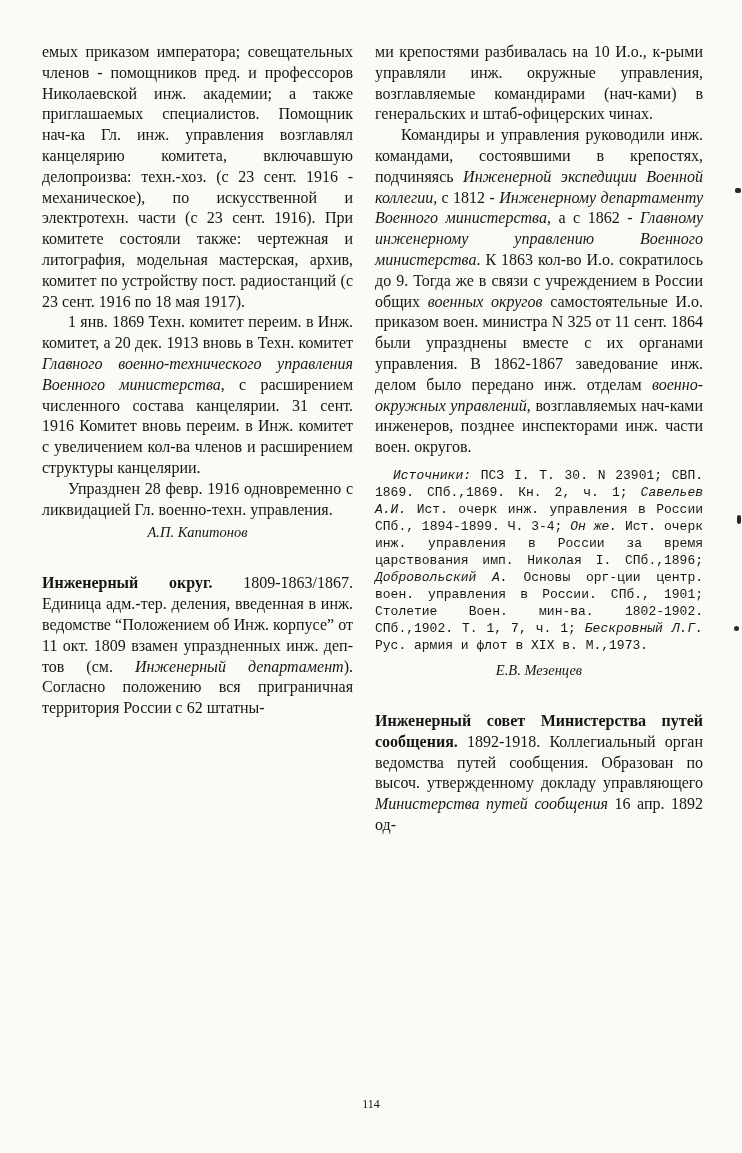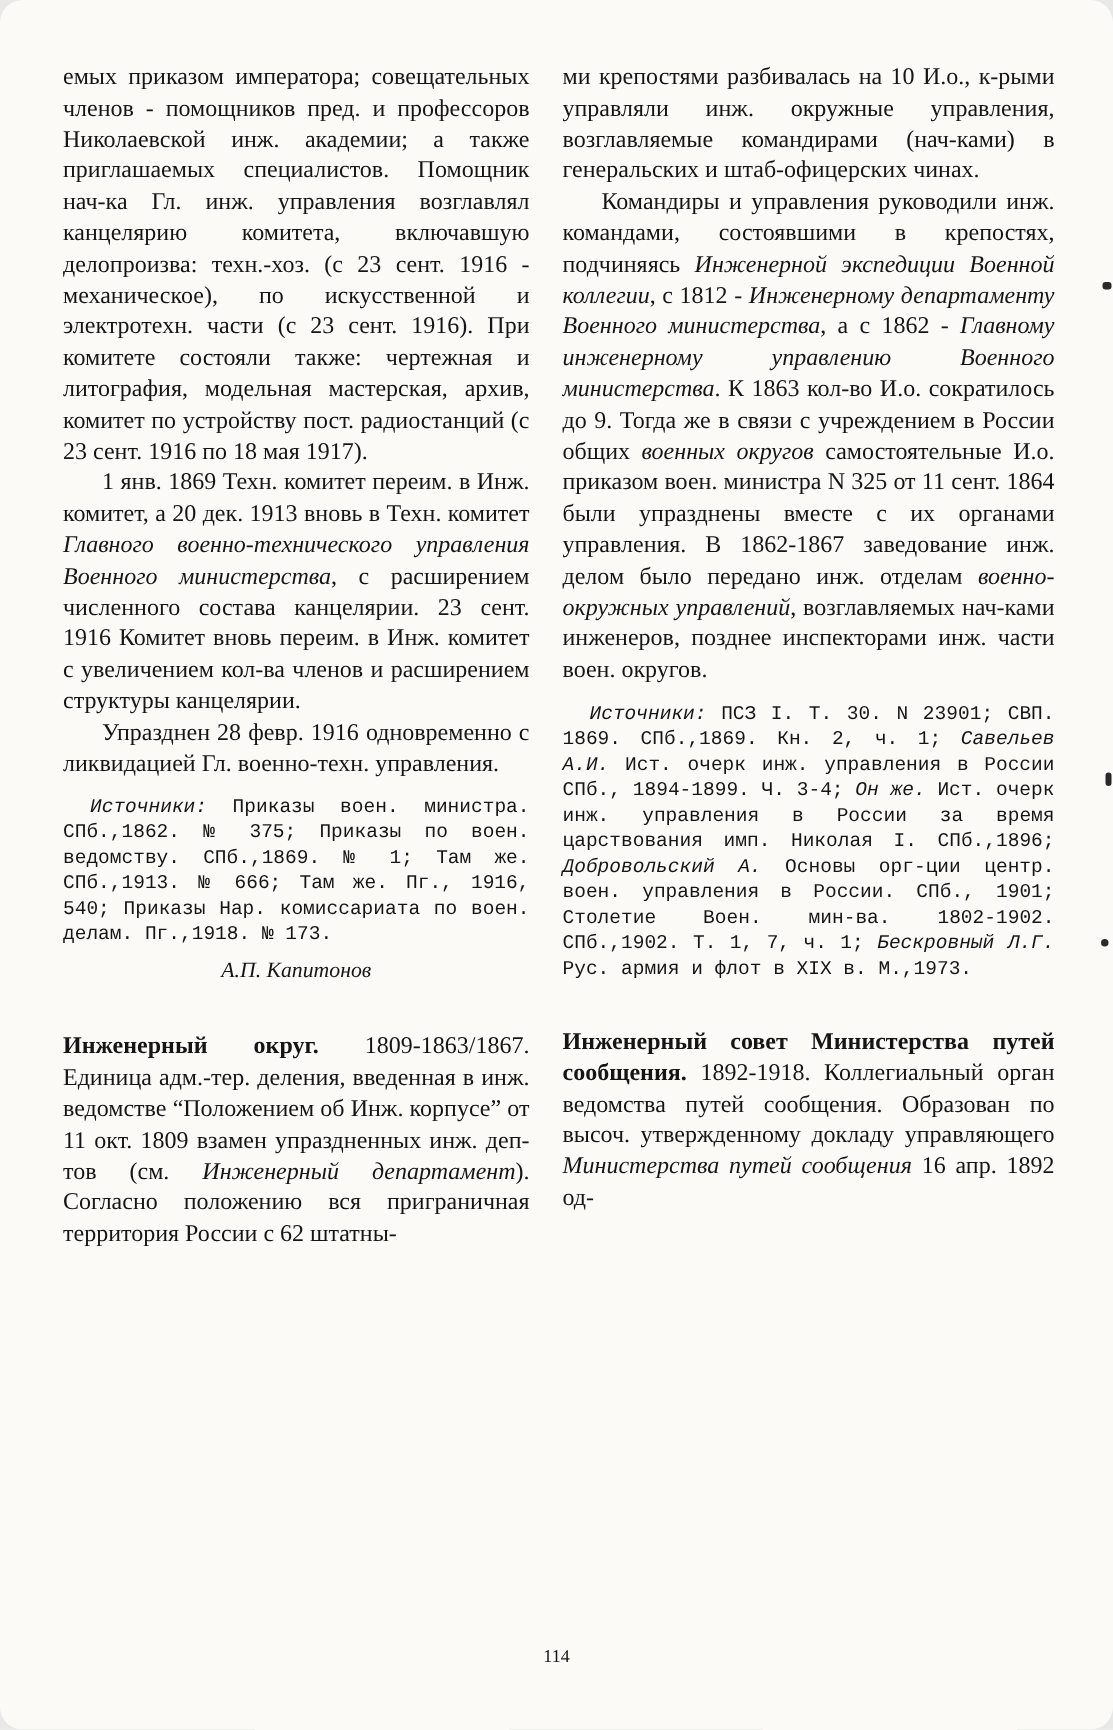--- a/index.html
+++ b/index.html
@@ -9,21 +9,20 @@
   }
   .page {
     position: relative;
     width: 742px;
     height: 1153px;
     margin: 0 auto;
     background: #fbfaf7;
     color: #151515;
     font-family: "Liberation Serif", "DejaVu Serif", serif;
     overflow: hidden;
-    border-radius: 15px;
   }
   .col {
     position: absolute;
     top: 42px;
     text-align: justify;
     font-size: 16px;
     line-height: 20.8px;
     hyphens: auto;
     -webkit-hyphens: auto;
   }
@@ -68,30 +67,30 @@
   .artifact-1 { left: 735px; top: 188px; width: 6px; height: 5px; border-radius: 2px; }
   .artifact-2 { left: 734px; top: 626px; width: 5px; height: 5px; border-radius: 50%; }
   .artifact-3 { left: 737px; top: 515px; width: 4px; height: 9px; border-radius: 2px; }
 </style>
 </head>
 <body>
 
 <div class="page">
   <div class="col col-left">
       <p class="block p-cont"><span>емых приказом императора; совещательных членов - помощников пред. и профессоров Николаевской инж. академии; а также приглашаемых специалистов. Помощник нач-ка Гл. инж. управления возглавлял канцелярию комитета, включавшую делопроизва: техн.-хоз. (с 23 сент. 1916 - механическое), по искусственной и электротехн. части (с 23 сент. 1916). При комитете состояли также: чертежная и литография, модельная мастерская, архив, комитет по устройству пост. радиостанций (с 23 сент. 1916 по 18 мая 1917).</span></p>
-      <p class="block p"><span>1 янв. 1869 Техн. комитет переим. в Инж. комитет, а 20 дек. 1913 вновь в Техн. комитет </span><span class="italic">Главного военно-технического управления Военного министерства</span><span>, с расширением численного состава канцелярии. 23 сент. 1916 Комитет вновь переим. в Инж. комитет с увеличением кол-ва членов и расширением структуры канцелярии.</span></p>
+      <p class="block p"><span>1 янв. 1869 Техн. комитет переим. в Инж. комитет, а 20 дек. 1913 вновь в Техн. комитет </span><span class="italic">Главного военно-технического управления Военного министерства</span><span>, с расширением численного состава канцелярии. 31 сент. 1916 Комитет вновь переим. в Инж. комитет с увеличением кол-ва членов и расширением структуры канцелярии.</span></p>
       <p class="block p"><span>Упразднен 28 февр. 1916 одновременно с ликвидацией Гл. военно-техн. управления.</span></p>
-      <p class="block sources"><span class="italic">Источники:</span><span> Приказы воен. министра. СПб.,1862. № 375; Приказы по воен. ведомству. СПб.,1869. № 1; Там же. СПб.,1913. № 666; Там же. Пг., 1916, 540; Приказы Нар. комиссариата по воен. делам. Пг.,1918. № 173.</span></p>
       <p class="block signature"><span>А.П. Капитонов</span></p>
       <p class="block entry"><span class="bold">Инженерный округ.</span><span> 1809-1863/1867. Единица адм.-тер. деления, введенная в инж. ведомстве “Положением об Инж. корпусе” от 11 окт. 1809 взамен упраздненных инж. деп-тов (см. </span><span class="italic">Инженерный департамент</span><span>). Согласно положению вся приграничная территория России с 62 штатны-</span></p>
     </div>
   <div class="col col-right">
       <p class="block p-cont"><span>ми крепостями разбивалась на 10 И.о., к-рыми управляли инж. окружные управления, возглавляемые командирами (нач-ками) в генеральских и штаб-офицерских чинах.</span></p>
       <p class="block p"><span>Командиры и управления руководили инж. командами, состоявшими в крепостях, подчиняясь </span><span class="italic">Инженерной экспедиции Военной коллегии</span><span>, с 1812 - </span><span class="italic">Инженерному департаменту Военного министерства</span><span>, а с 1862 - </span><span class="italic">Главному инженерному управлению Военного министерства</span><span>. К 1863 кол-во И.о. сократилось до 9. Тогда же в связи с учреждением в России общих </span><span class="italic">военных округов</span><span> самостоятельные И.о. приказом воен. министра N 325 от 11 сент. 1864 были упразднены вместе с их органами управления. В 1862-1867 заведование инж. делом было передано инж. отделам </span><span class="italic">военно-окружных управлений</span><span>, возглавляемых нач-ками инженеров, позднее инспекторами инж. части воен. округов.</span></p>
       <p class="block sources"><span class="italic">Источники:</span><span> ПСЗ I. Т. 30. N 23901; СВП. 1869. СПб.,1869. Кн. 2, ч. 1; </span><span class="italic">Савельев А.И.</span><span> Ист. очерк инж. управления в России СПб., 1894-1899. Ч. 3-4; </span><span class="italic">Он же.</span><span> Ист. очерк инж. управления в России за время царствования имп. Николая I. СПб.,1896; </span><span class="italic">Добровольский А.</span><span> Основы орг-ции центр. воен. управления в России. СПб., 1901; Столетие Воен. мин-ва. 1802-1902. СПб.,1902. Т. 1, 7, ч. 1; </span><span class="italic">Бескровный Л.Г.</span><span> Рус. армия и флот в XIX в. М.,1973.</span></p>
+      <p class="block signature"><span>Е.В. Мезенцев</span></p>
       <p class="block entry"><span class="bold">Инженерный совет Министерства путей сообщения.</span><span> 1892-1918. Коллегиальный орган ведомства путей сообщения. Образован по высоч. утвержденному докладу управляющего </span><span class="italic">Министерства путей сообщения</span><span> 16 апр. 1892 од-</span></p>
     </div>
 
   <div class="page-number">114</div>
 
   <span class="artifact artifact-1"></span>
   <span class="artifact artifact-2"></span>
   <span class="artifact artifact-3"></span>
 </div>
 

